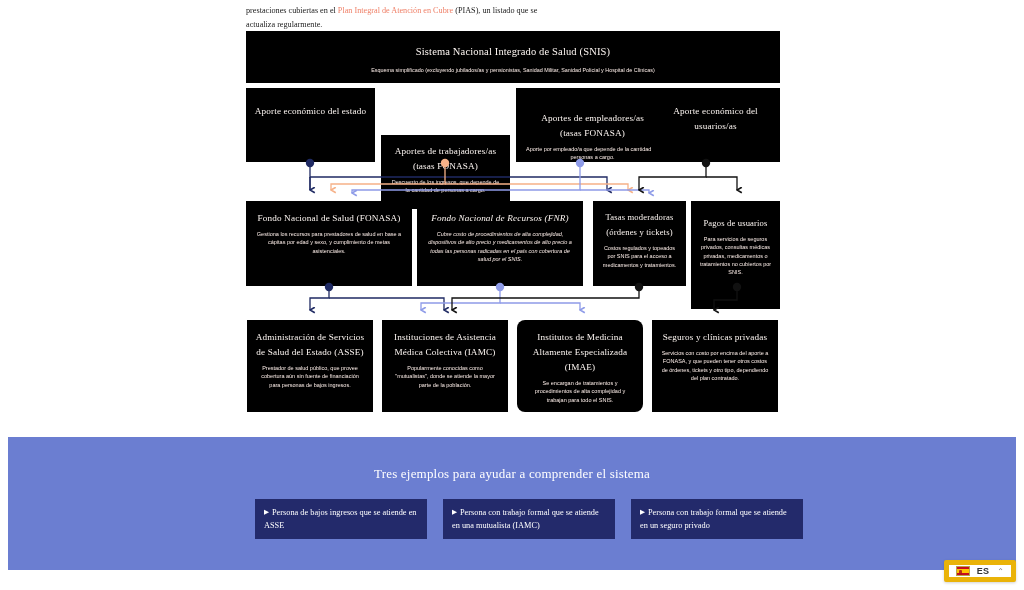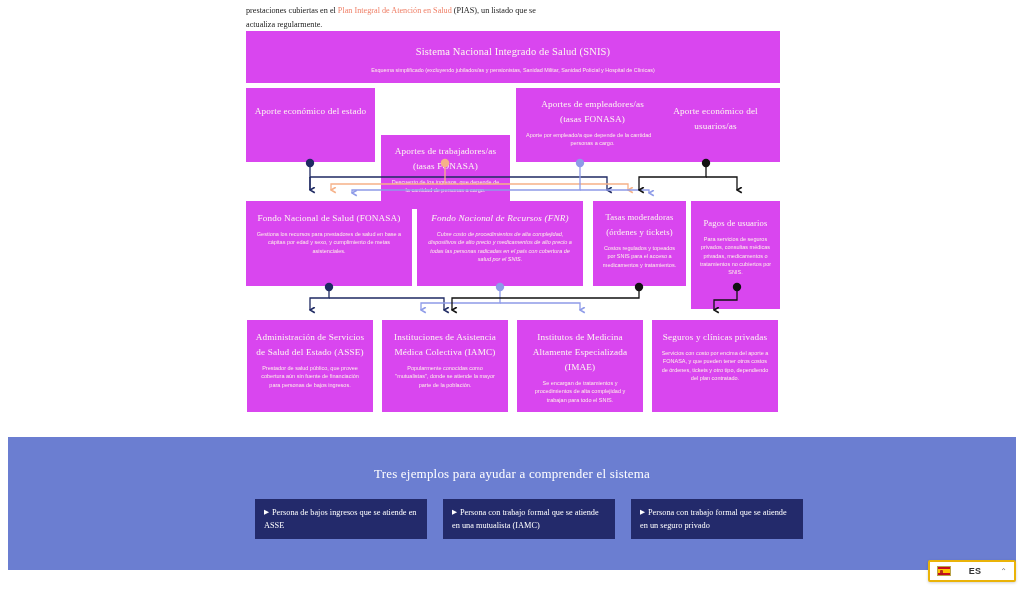--- a/index.html
+++ b/index.html
@@ -27,21 +27,21 @@
     line-height: 13.5px;
     color: #1b1b1b;
   }
   .intro a { color: #ef7f66; text-decoration: none; }
 
   
   .diagram { position: absolute; left: 0; top: 0; width: 1024px; height: 432px; }
 
   .box {
     position: absolute;
-    background: #d946ef;
+    background: #000000;
     color: #ffffff;
     padding: 6px 8px 6px 8px;
     text-align: center;
     overflow: hidden;
   }
   .box .bt {
     font-family: "Liberation Serif", serif;
     font-size: 9.2px;
     line-height: 15px;
     color: #fdf6f2;
@@ -90,64 +90,64 @@
     line-height: 12.5px;
     cursor: pointer;
   }
   .acc .tri { font-size: 6.5px; margin-right: 3px; vertical-align: 1px; }
 
   
   #lang {
     position: absolute; right: 8px; bottom: 8px;
     height: 22px; min-width: 56px;
     background: #ffffff;
-    border: 2px solid #eab308;
+    border: 5px solid #eab308;
     border-radius: 2px;
     box-shadow: 0 1px 3px rgba(0,0,0,.18);
-    display: flex; align-items: center; gap: 18px;
+    display: flex; align-items: center; gap: 7px;
     padding: 0 7px;
   }
   #lang .flag {
     width: 14px; height: 10px; border: .5px solid #b9a34a;
     background: linear-gradient(#c60b1e 0 25%, #ffc400 25% 75%, #c60b1e 75% 100%);
     position: relative; flex: none;
   }
   #lang .flag::after{
     content:""; position:absolute; left:2.5px; top:2.5px;
     width:3px; height:5px; background:#ad1519; border-radius:1px; opacity:.85;
   }
   #lang .code { font-size: 9px; font-weight: bold; color: #333; letter-spacing: .3px; }
   #lang .chev { font-size: 8px; color: #777; margin-left: 1px; }
 </style>
 </head>
 <body>
 
 <div id="page">
 
-  <p class="intro"><span>prestaciones cubiertas en el </span><a href="#">Plan Integral de Atención en Salud</a><span> (PIAS), un listado que se actualiza regularmente.</span></p>
+  <p class="intro"><span>prestaciones cubiertas en el </span><a href="#">Plan Integral de Atención en Cubre</a><span> (PIAS), un listado que se actualiza regularmente.</span></p>
 
   <div class="diagram">
 
     <div class="box" id="banner">
       <div class="bt">Sistema Nacional Integrado de Salud (SNIS)</div>
       <div class="bs">Esquema simplificado (excluyendo jubilados/as y pensionistas, Sanidad Militar, Sanidad Policial y Hospital de Clínicas)</div>
     </div>
 
     <div class="box" style="left:246px; top:88px; width:129px; height:74px; padding-top:16px;">
       <div class="bt">Aporte económico del estado</div>
 
     </div>
 
     <div class="box" style="left:381px; top:88px; width:129px; height:74px; padding-top:9px;margin-top:47px;">
       <div class="bt">Aportes de trabajadores/as</div>
       <div class="bt">(tasas FONASA)</div>
       <div class="bs">Descuento de los ingresos, que depende de la cantidad de personas a cargo.</div>
     </div>
 
-    <div class="box" style="left:516px; top:88px; width:153px; height:74px; padding-top:9px;">
+    <div class="box" style="left:516px; top:88px; width:153px; height:74px; padding-top:23px;">
       <div class="bt">Aportes de empleadores/as</div>
       <div class="bt">(tasas FONASA)</div>
       <div class="bs">Aporte por empleado/a que depende de la cantidad de personas a cargo.</div>
     </div>
 
     <div class="box" style="left:651px; top:88px; width:129px; height:74px; padding-top:16px;">
       <div class="bt">Aporte económico del usuarios/as</div>
 
     </div>
 
@@ -177,21 +177,21 @@
       <div class="bt">de Salud del Estado (ASSE)</div>
       <div class="bs">Prestador de salud público, que provee cobertura aún sin fuente de financiación para personas de bajos ingresos.</div>
     </div>
 
     <div class="box" style="left:382px; top:320px; width:126px; height:92px; padding-top:10px;">
       <div class="bt">Instituciones de Asistencia</div>
       <div class="bt">Médica Colectiva (IAMC)</div>
       <div class="bs">Popularmente conocidas como "mutualistas", donde se atiende la mayor parte de la población.</div>
     </div>
 
-    <div class="box" style="left:517px; top:320px; width:126px; height:92px; padding-top:10px;">
+    <div class="box" style="left:517px; top:320px; width:126px; height:92px; padding-top:10px;border-radius:8px;">
       <div class="bt">Institutos de Medicina</div>
       <div class="bt">Altamente Especializada</div>
       <div class="bt">(IMAE)</div>
       <div class="bs">Se encargan de tratamientos y procedimientos de alta complejidad y trabajan para todo el SNIS.</div>
     </div>
 
     <div class="box" style="left:652px; top:320px; width:126px; height:92px; padding-top:10px;">
       <div class="bt">Seguros y clínicas privadas</div>
       <div class="bs">Servicios con costo por encima del aporte a FONASA, y que pueden tener otros costos de órdenes, tickets y otro tipo, dependiendo del plan contratado.</div>
     </div>

